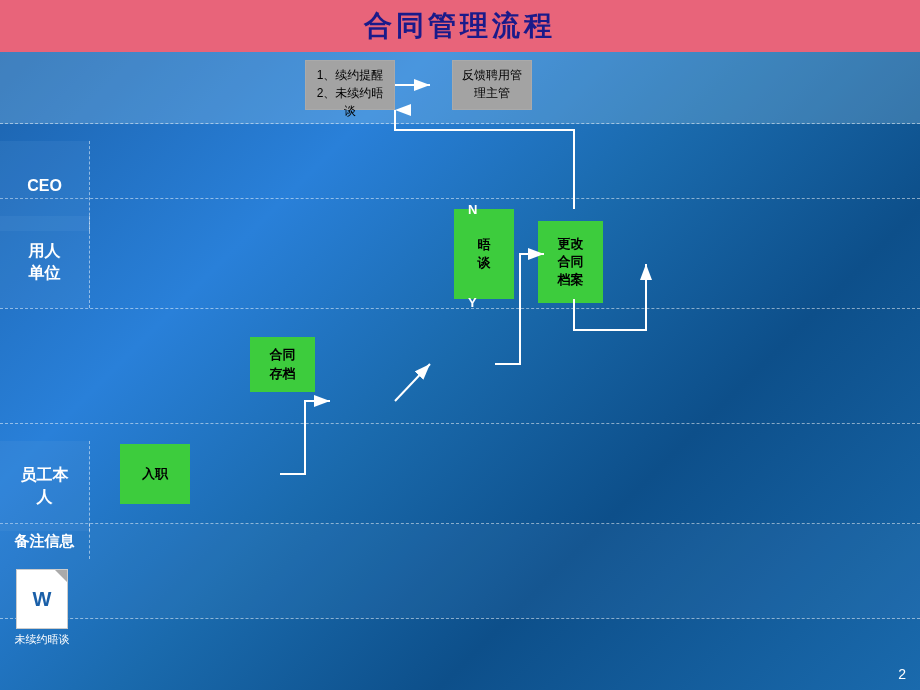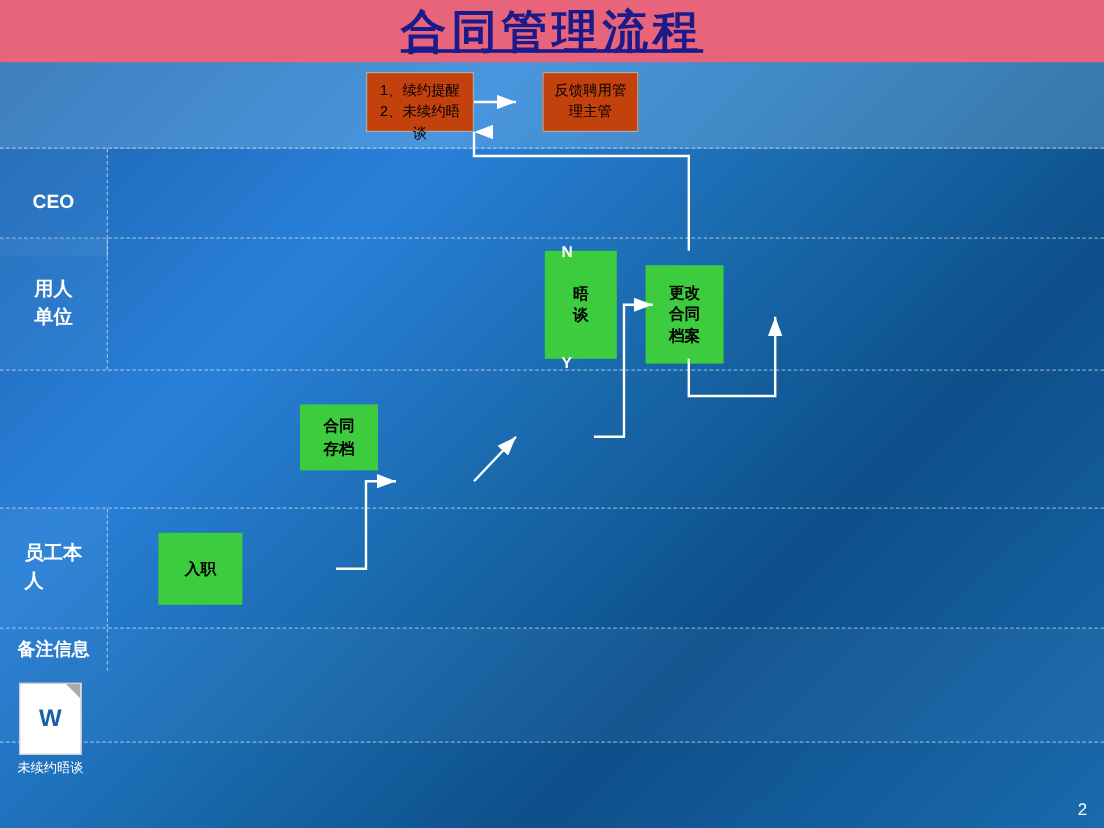--- a/index.html
+++ b/index.html
@@ -27,24 +27,23 @@
       width: 920px;
       height: 52px;
       background: #e8647a;
       display: flex;
       align-items: center;
       justify-content: center;
     }
 
     .title-text {
       color: #1a1a8a;
-      font-size: 38px;
+      font-size: 28px;
       font-weight: bold;
       letter-spacing: 4px;
-      text-decoration: underline;
     }
 
     
     .top-process-area {
       position: relative;
       z-index: 10;
       width: 920px;
       height: 72px;
       background: rgba(173, 216, 240, 0.25);
       border-bottom: 1px dashed rgba(255,255,255,0.5);
@@ -62,26 +61,27 @@
 
     .row-label {
       width: 90px;
       min-height: 90px;
       display: flex;
       align-items: center;
       justify-content: center;
       color: white;
       font-size: 16px;
       font-weight: bold;
-      text-align: left;
+      text-align: center;
       border-right: 1px dashed rgba(255,255,255,0.5);
       padding: 8px;
       background: rgba(100,160,220,0.15);
       flex-shrink: 0;
       line-height: 1.4;
+      margin-top: 17px;
     }
 
     .row-content {
       flex: 1;
       position: relative;
       min-height: 90px;
       display: flex;
       align-items: center;
     }
 
@@ -177,21 +177,21 @@
       position: absolute;
       bottom: 8px;
       right: 14px;
       color: white;
       font-size: 14px;
       z-index: 20;
     }
 
     
     .top-box {
-      background: #c2410c;
+      background: #a3a3a3;
       border: 1px solid #aaa;
       font-size: 12px;
       text-align: center;
       padding: 5px 8px;
       line-height: 1.5;
       position: absolute;
       color: #000;
     }
 
     
@@ -315,21 +315,21 @@
         </div>
       </div>
     </div>
 
     <div class="process-row" style="height:100px; position:relative;">
       <div class="row-label">
         <span style="white-space:pre-line;">员工本<br>人</span>
       </div>
       <div class="row-content" style="position:relative;">
 
-        <div class="green-box" style="left:42px; top:20px; width:70px; height:60px;">
+        <div class="green-box" style="left:30px; top:20px; width:70px; height:60px;">
           <span>入职</span>
         </div>
       </div>
     </div>
 
     <div class="notes-row" style="height:95px;">
       <div class="notes-label">
         <span>备注信息</span>
       </div>
       <div class="notes-content">

